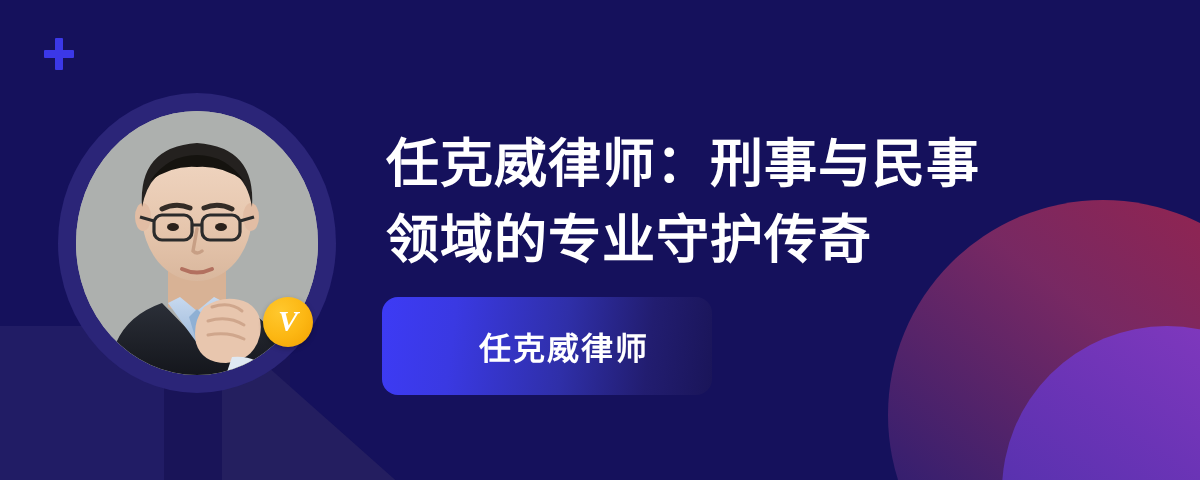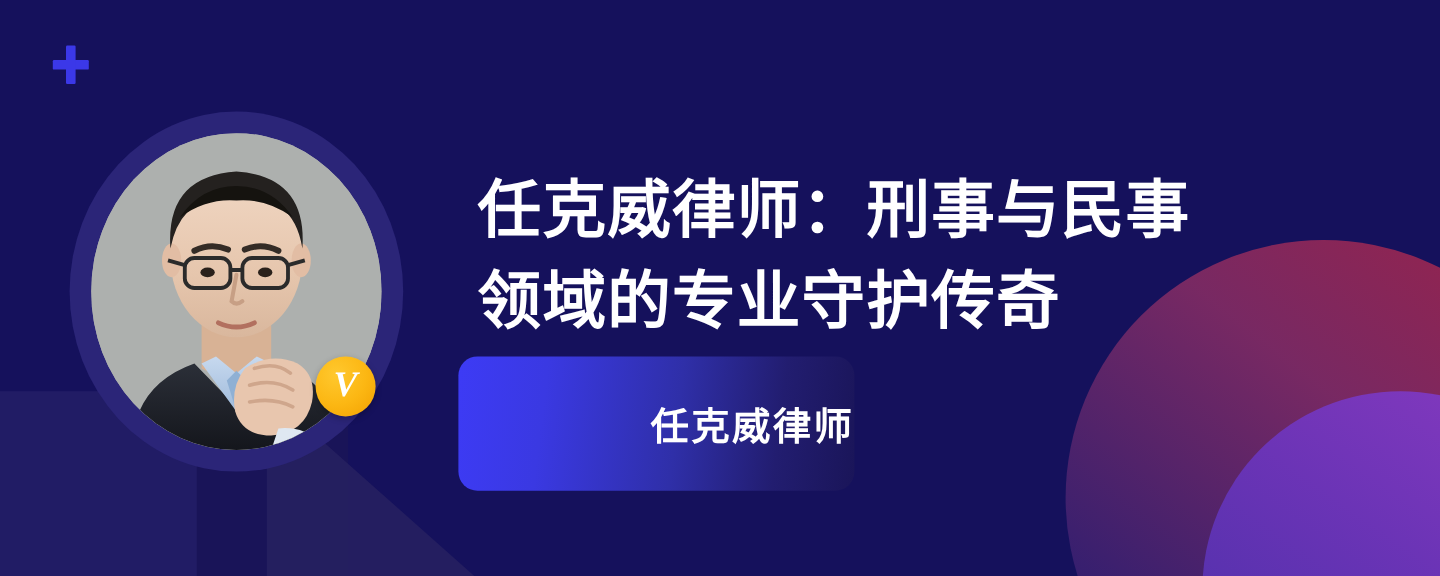--- a/index.html
+++ b/index.html
@@ -155,45 +155,45 @@
   }
 
   
   .content {
     position: absolute;
     left: 386px;
     top: 126px;
     width: 720px;
   }
   .headline {
-    margin: 12px;
+    margin: 0;
     color: #ffffff;
     font-size: 53px;
     font-weight: 700;
     line-height: 76px;
     letter-spacing: 1px;
     white-space: pre-line;
   }
 
   
   .cta-button {
     position: absolute;
     left: 382px;
     top: 297px;
     width: 330px;
-    height: 112px;
+    height: 98px;
     border: 0;
     border-radius: 16px;
     background: linear-gradient(97deg, #3d3bf5 0%, #3a39e2 22%, #2f2fa8 55%, #221d70 80%, #1a1559 100%);
     color: #ffffff;
     font-family: "Liberation Sans", "DejaVu Sans", sans-serif;
     font-size: 32px;
     font-weight: 700;
     letter-spacing: 2px;
-    text-align: right;
+    text-align: center;
     padding: 0 0 0 34px;
     cursor: pointer;
   }
 </style>
 </head>
 <body>
 
 <div id="banner">
 
   <div class="bg-layer">

